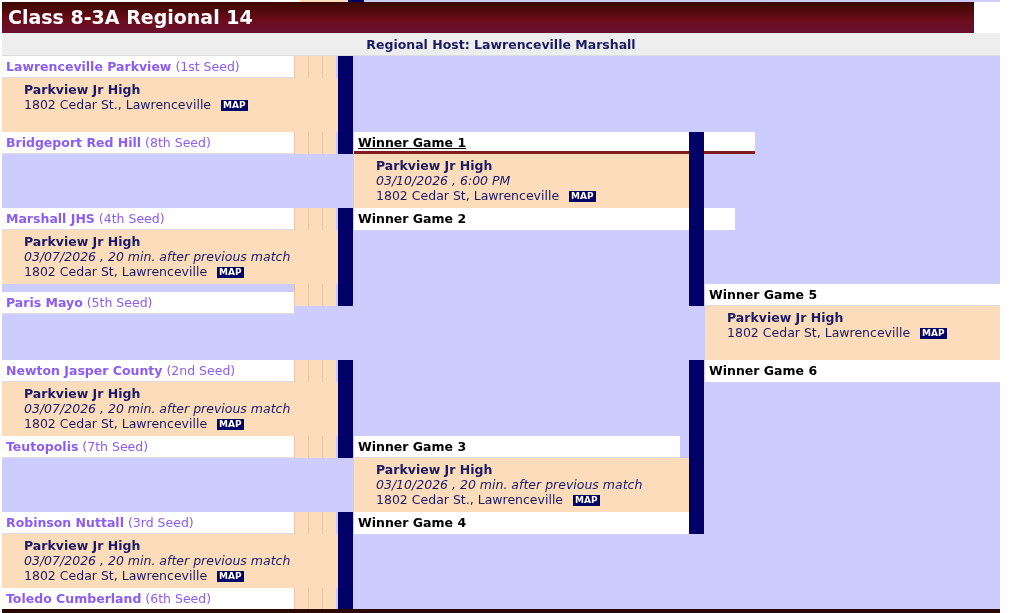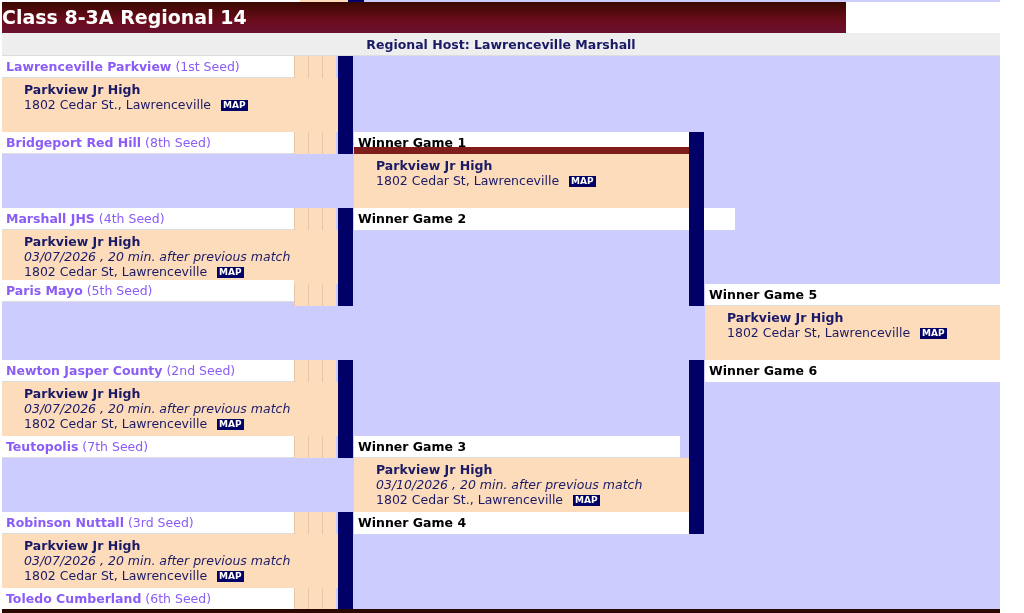--- a/index.html
+++ b/index.html
@@ -2,23 +2,23 @@
 <html><head>
 <meta charset="utf-8">
 <style>
   html, body { margin:0; padding:0; background:#fff; }
   body { width:1024px; height:613px; position:relative; overflow:hidden;
          font-family:"DejaVu Sans", "Liberation Sans", sans-serif; font-size:12.5px; }
   .topstrip { position:absolute; left:0; top:0; width:1024px; height:2px; background:#fff; }
   .topstrip .peach { position:absolute; left:300px; top:0; width:50px; height:2px; background:#fddcbb; }
   .topstrip .navy { position:absolute; left:348px; top:0; width:16px; height:2px; background:#000066; }
   .topstrip .lav { position:absolute; left:364px; top:0; width:636px; height:2px; background:#ccf; }
-  .title { position:absolute; left:2px; top:2px; width:844px; height:31px;
+  .title { position:absolute; left:2px; top:2px; width:972px; height:31px;
            background:linear-gradient(#3a0800, #6b0c1c 60%, #6a1030);
-           color:#fff; font-weight:bold; font-size:19px; line-height:31px; box-sizing:border-box; }
+           color:#fff; font-weight:bold; font-size:19px; line-height:31px; padding-left:6px; box-sizing:border-box; }
   .host { position:absolute; left:2px; top:33px; width:998px; height:23px; background:#eeeeee;
           border-bottom:1px solid #ddd; box-sizing:border-box;
           color:#1a1a66; font-weight:bold; font-size:12.5px; text-align:center; line-height:23px; }
   .bracket { position:absolute; left:2px; top:56px; width:998px; height:553px; background:#ccccff; }
   .bottombar { position:absolute; left:2px; top:609px; width:998px; height:4px; background:#2a0800; }
 
   .team { position:absolute; height:22px; background:#fff; border-bottom:1px solid #ddd; box-sizing:border-box;
           line-height:21px; padding-left:4px; color:#8b5cf6; white-space:nowrap; }
   .team b { font-weight:bold; }
   .scores { position:absolute; height:22px; display:flex; }
@@ -75,21 +75,21 @@
 <div class="scores" style="left:294px;top:208px;">
     <div class="score"></div>
     <div class="score"></div>
     <div class="score"></div>
   </div>
 <div class="info" style="left:2px;top:230px;width:336px;height:54px;">
   <div class="site">Parkview Jr High</div>
   <div class="when">03/07/2026 , 20 min. after previous match</div>
   <div class="addr"><span>1802 Cedar St, Lawrenceville</span><span class="map">MAP</span></div>
 </div>
-<div class="team" style="left:2px;top:280px;width:292px;">
+<div class="team" style="left:2px;top:292px;width:292px;">
   <b>Paris Mayo</b> <span>(5th Seed)</span>
 </div>
 <div class="scores" style="left:294px;top:284px;">
     <div class="score"></div>
     <div class="score"></div>
     <div class="score"></div>
   </div>
 <div class="navybar" style="left:338px;top:208px;height:98px;"></div>
 
 <div class="team" style="left:2px;top:360px;width:292px;">
@@ -131,23 +131,24 @@
 <div class="team" style="left:2px;top:588px;width:292px;">
   <b>Toledo Cumberland</b> <span>(6th Seed)</span>
 </div>
 <div class="scores" style="left:294px;top:588px;">
     <div class="score"></div>
     <div class="score"></div>
     <div class="score"></div>
   </div>
 <div class="navybar" style="left:338px;top:512px;height:97px;"></div>
 
-<div class="winner" style="left:354px;top:132px;width:335px;border-bottom:7px solid #7f1d1d;">Winner Game 1</div>
+<div class="winner" style="left:354px;top:132px;width:401px;border-bottom:3px solid #7f1d1d;text-decoration:underline;">Winner Game 1</div>
 <div class="info" style="left:354px;top:154px;width:335px;height:54px;">
   <div class="site">Parkview Jr High</div>
+  <div class="when">03/10/2026 , 6:00 PM</div>
   <div class="addr"><span>1802 Cedar St, Lawrenceville</span><span class="map">MAP</span></div>
 </div>
 <div class="winner" style="left:354px;top:208px;width:381px;">Winner Game 2</div>
 <div class="navybar" style="left:689px;top:132px;height:174px;"></div>
 
 <div class="winner" style="left:354px;top:436px;width:326px;border-bottom:1px solid #ddd;">Winner Game 3</div>
 <div class="info" style="left:354px;top:458px;width:335px;height:54px;">
   <div class="site">Parkview Jr High</div>
   <div class="when">03/10/2026 , 20 min. after previous match</div>
   <div class="addr"><span>1802 Cedar St., Lawrenceville</span><span class="map">MAP</span></div>

